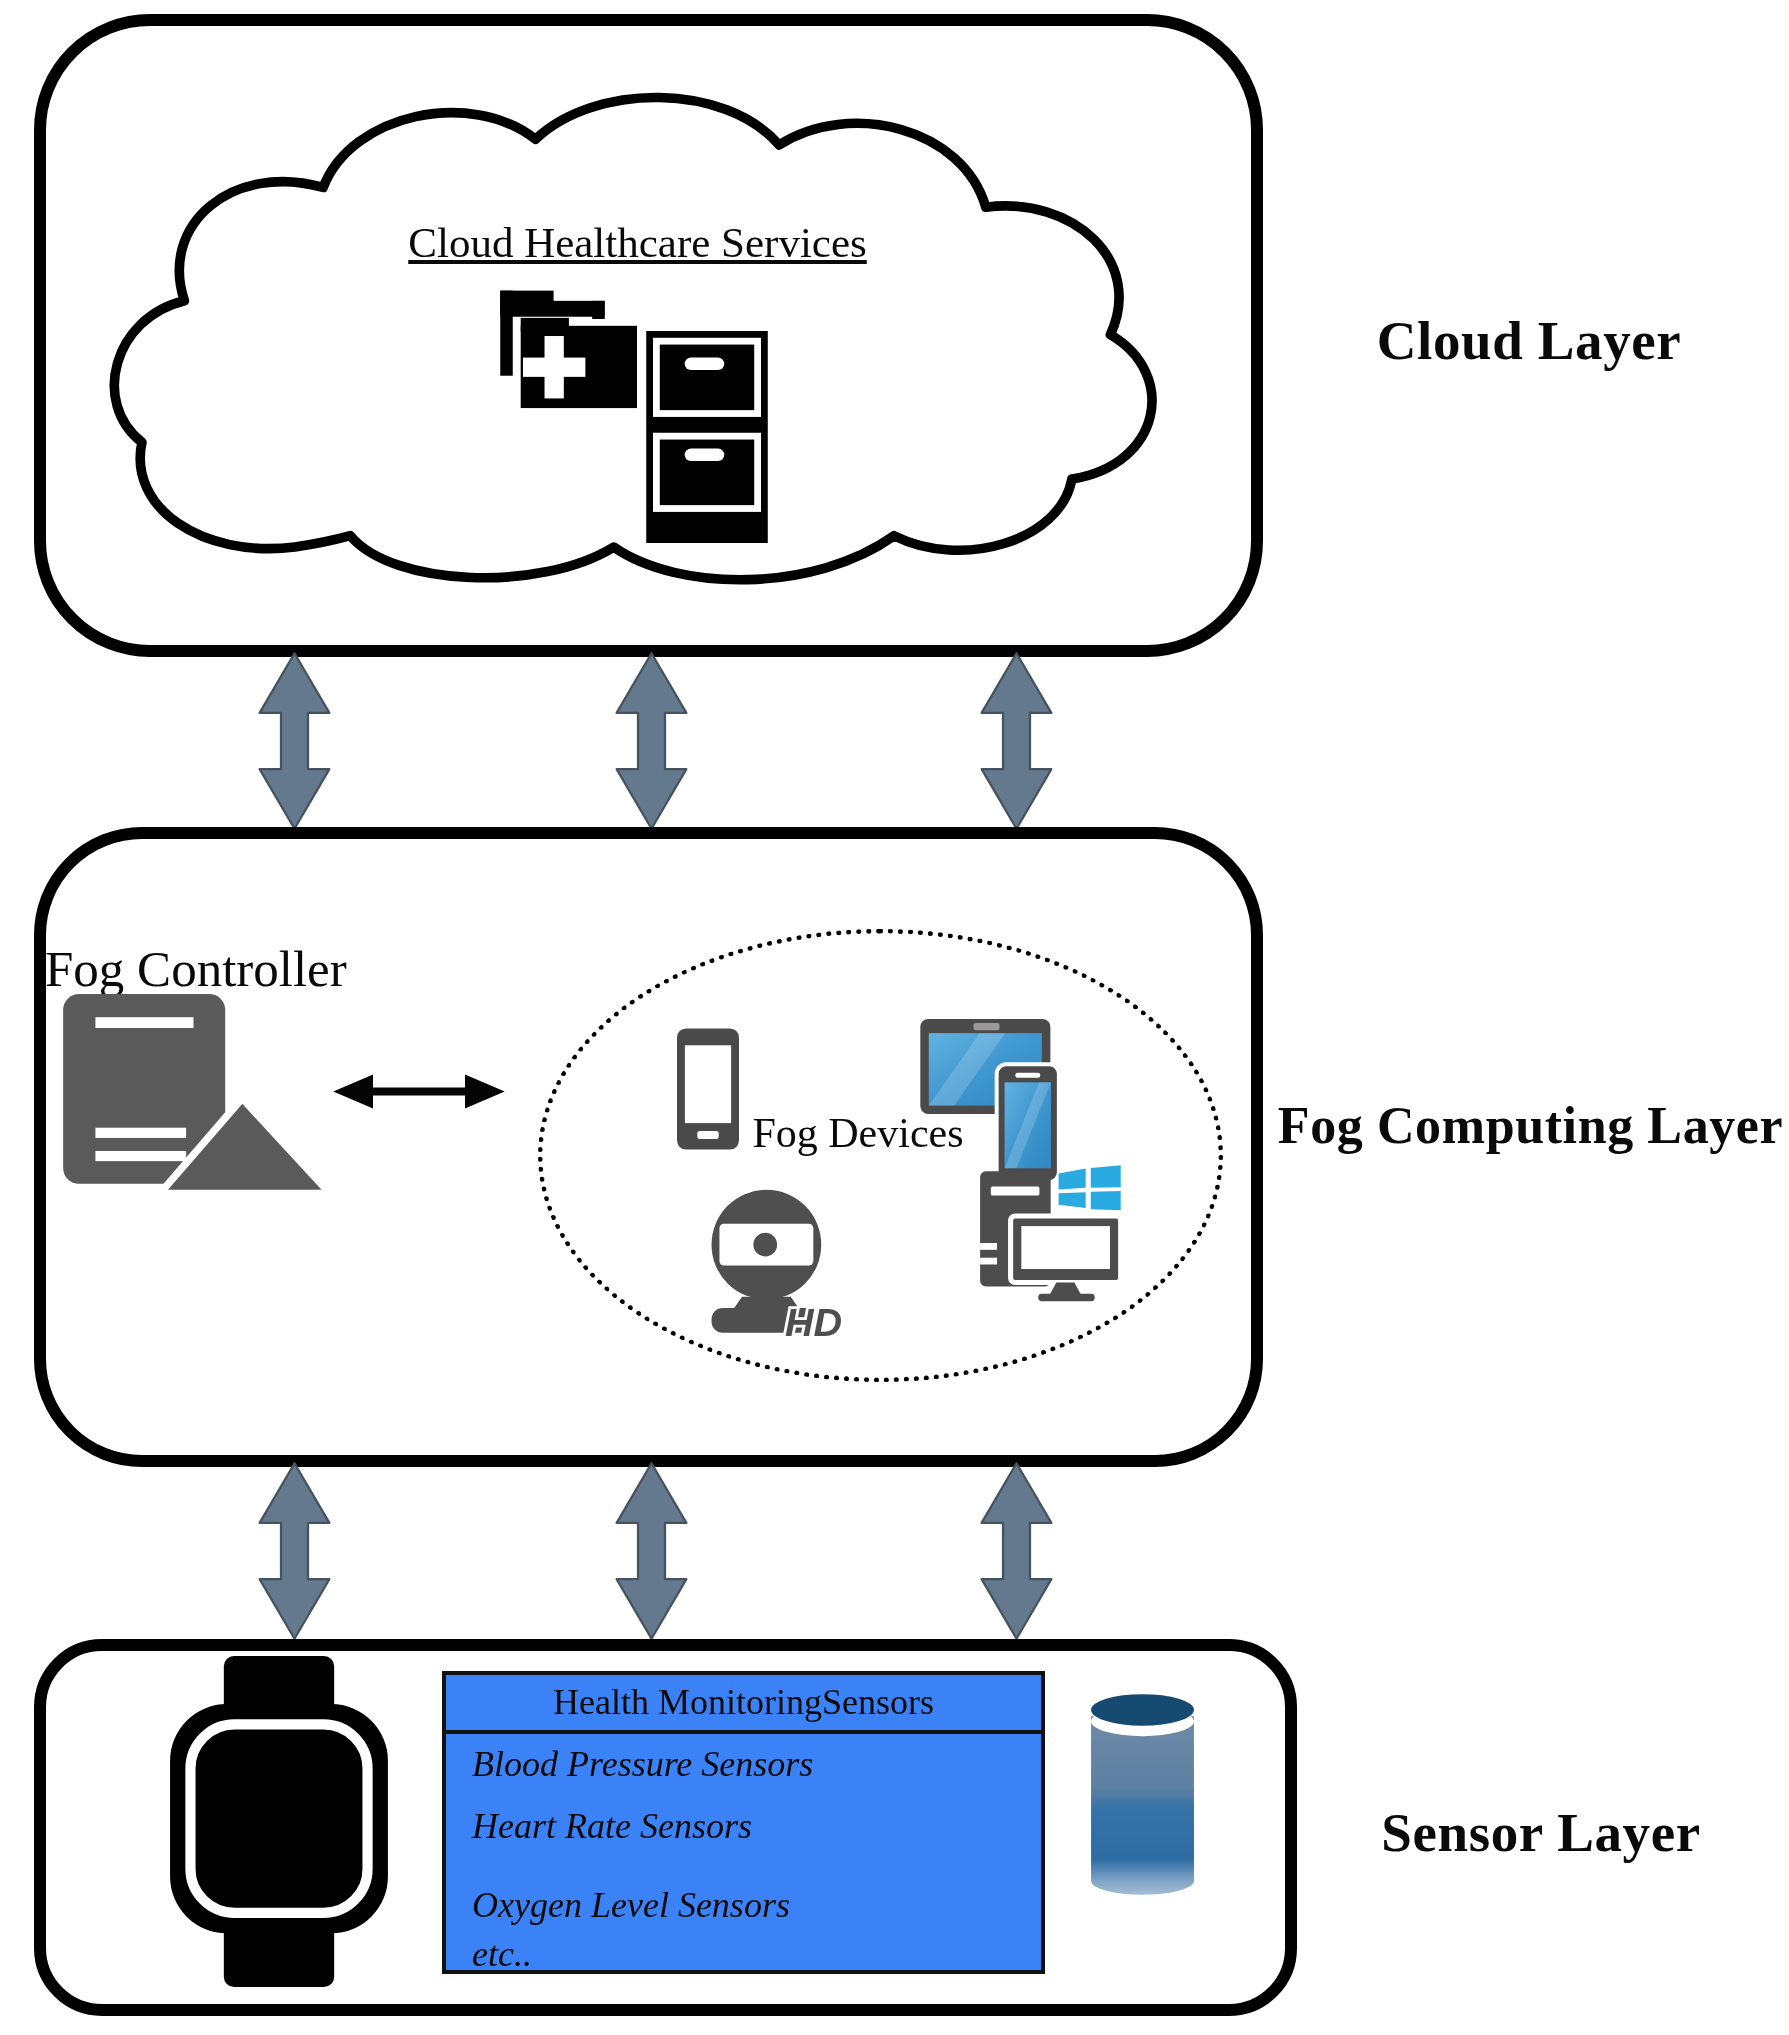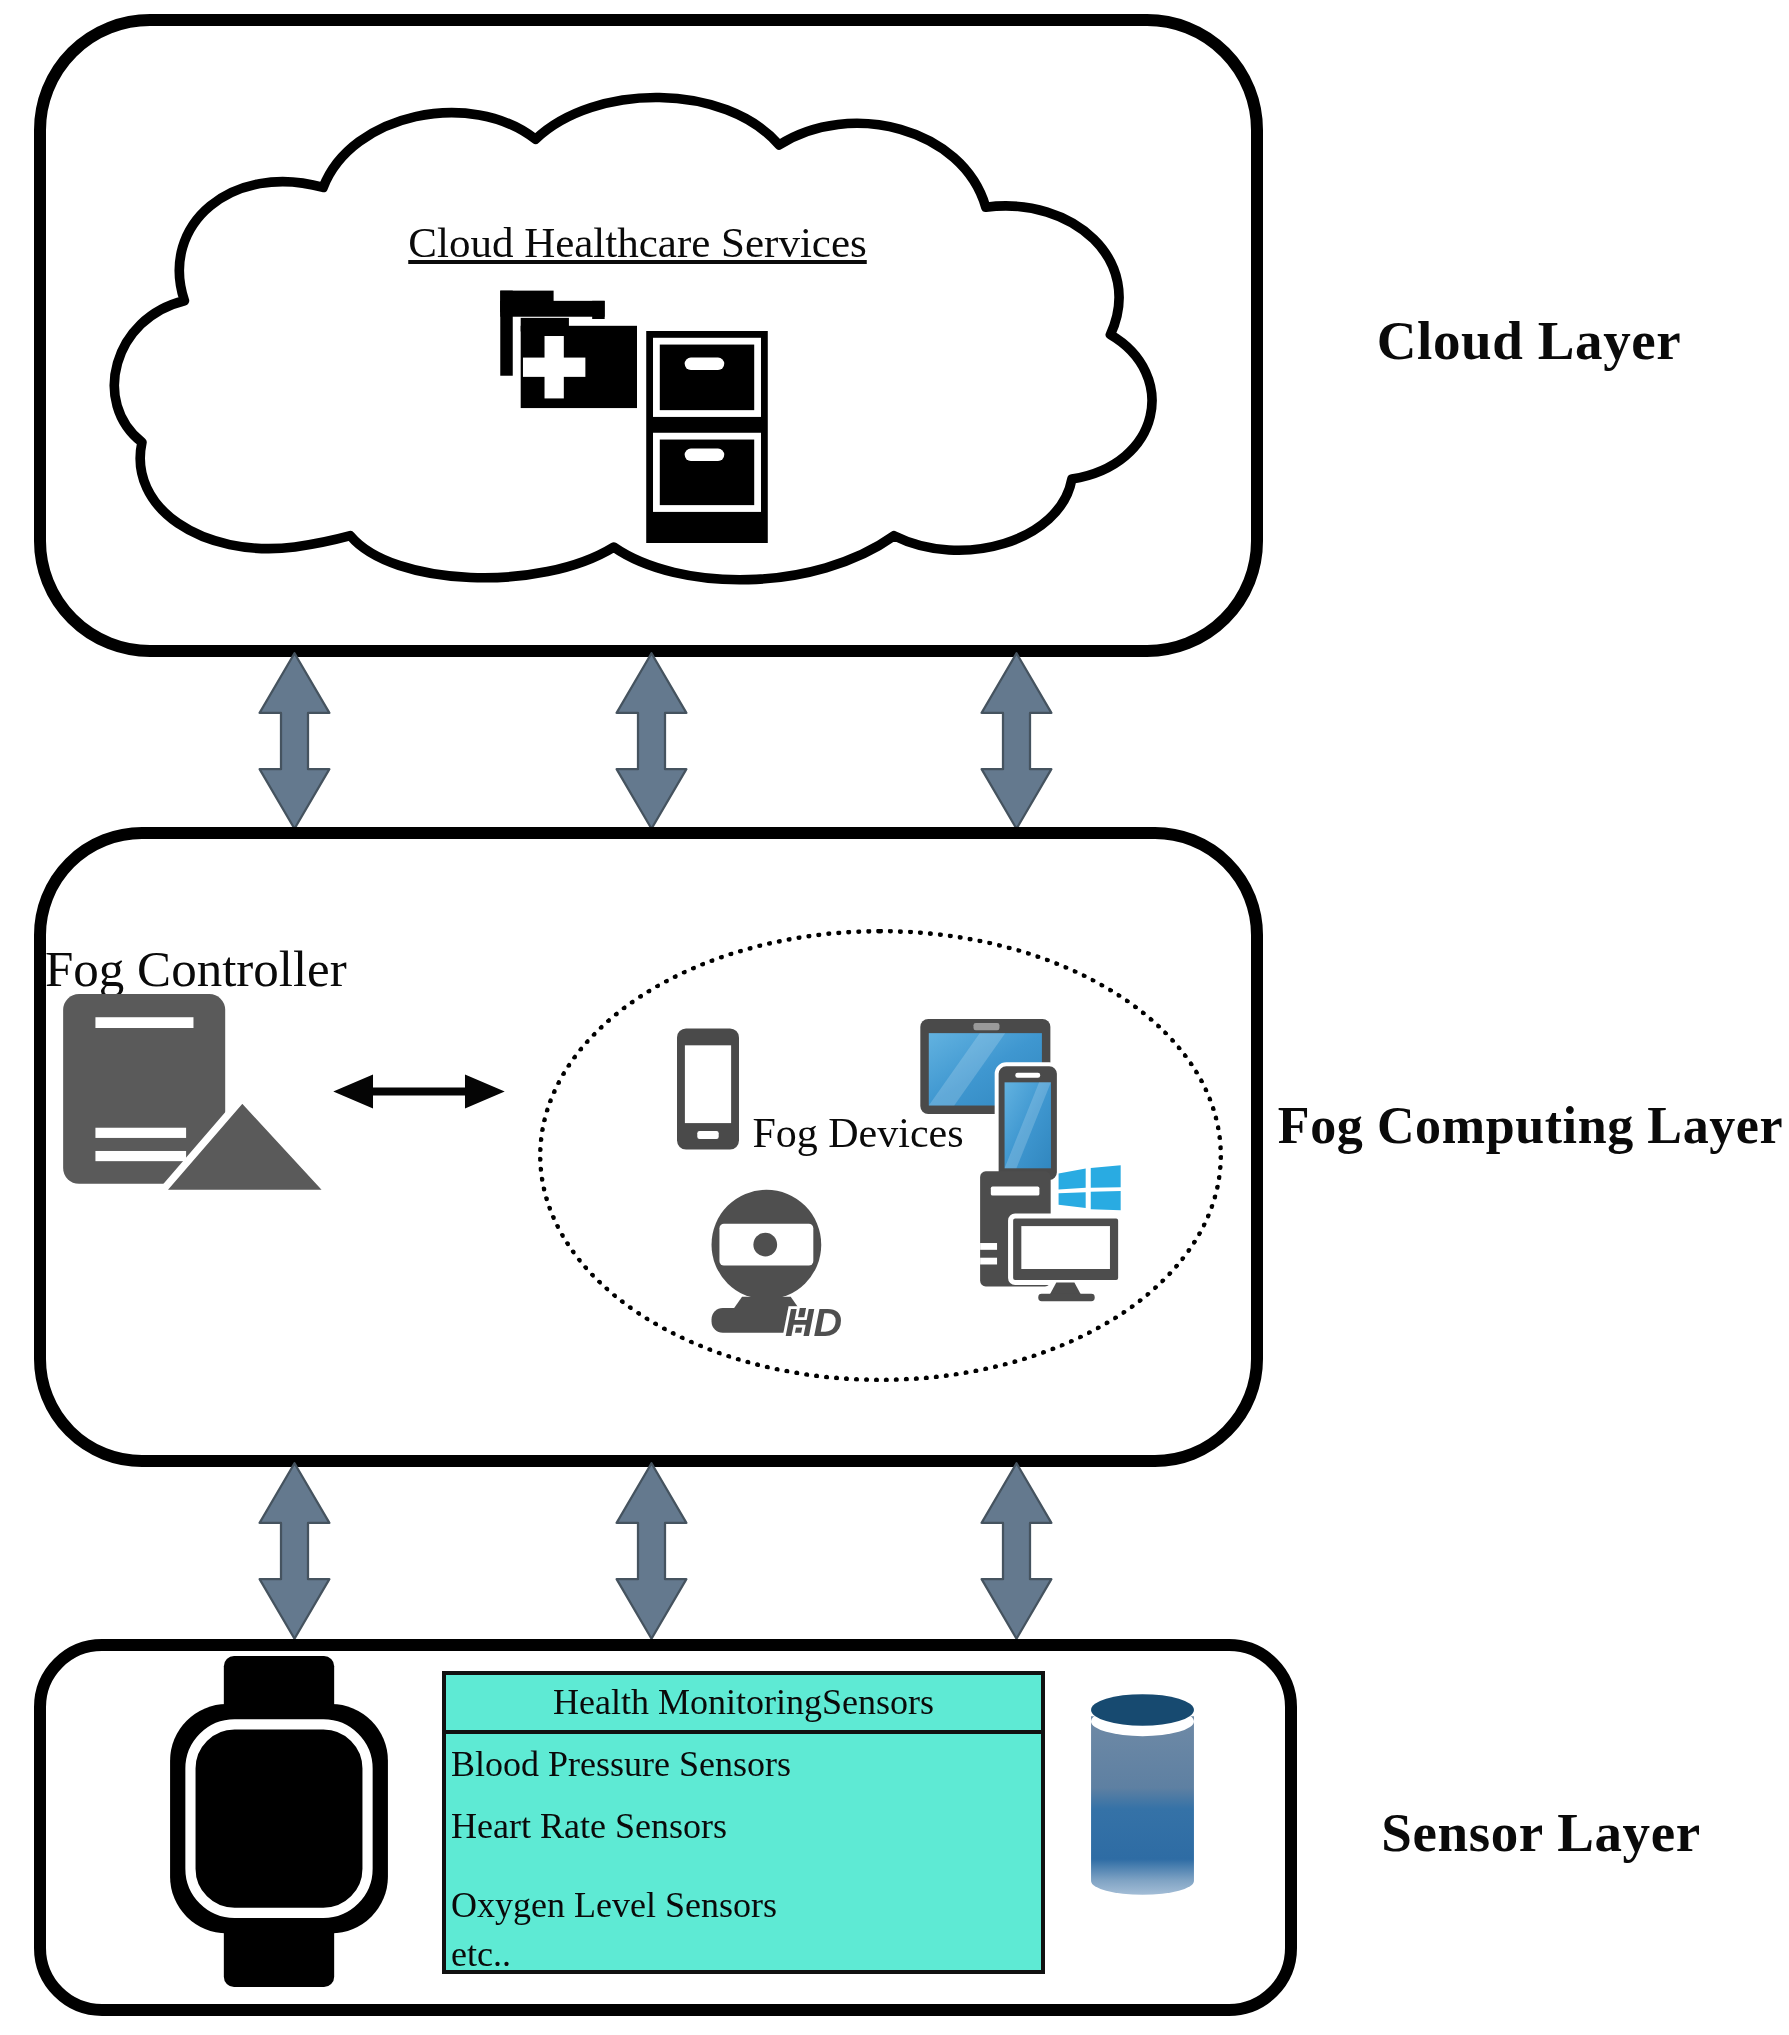--- a/index.html
+++ b/index.html
@@ -23,23 +23,23 @@
 
   .v-arrow { position:absolute; width:79px; height:180px; }
   .va-r1 { top:651px; } .va-r2 { top:1461px; }
   .va-c1 { left:255px; } .va-c2 { left:612px; } .va-c3 { left:977px; }
 
   #fog-controller-label { left:45px; top:940px; width:351px; font-size:51px; white-space:nowrap; }
   #fog-devices-label    { left:711px; top:1109px; width:294px; text-align:center; font-size:42px; white-space:nowrap;font-family:Liberation Serif, serif; }
 
   #fog-ellipse { left:538px; top:929px; width:685px; height:453px; border:5.1px dotted #000; border-radius:50%; }
 
-  #sensor-table { left:442px; top:1671px; width:603px; height:303px; border:4px solid #111; background:#5eead4; }
+  #sensor-table { left:442px; top:1671px; width:603px; height:303px; border:4px solid #111; background:#3b82f6; }
   #sensor-table .hdr { display:block; text-align:center; font-size:36px; line-height:54px; height:59px; border-bottom:4.5px solid #111; }
-  #sensor-table .rows { padding:0 5px; }
+  #sensor-table .rows { padding:0 26px;font-style:italic; }
   #sensor-table .row { font-size:36px; line-height:44px; white-space:nowrap; }
   #sensor-table .row.r1 { margin-top:8px; }
   #sensor-table .row.r2 { margin-top:18px; }
   #sensor-table .row.r3 { margin-top:35px; }
   #sensor-table .row.r4 { margin-top:4.5px; }
 
   svg { display:block; }
 </style>
 </head>
 <body>

